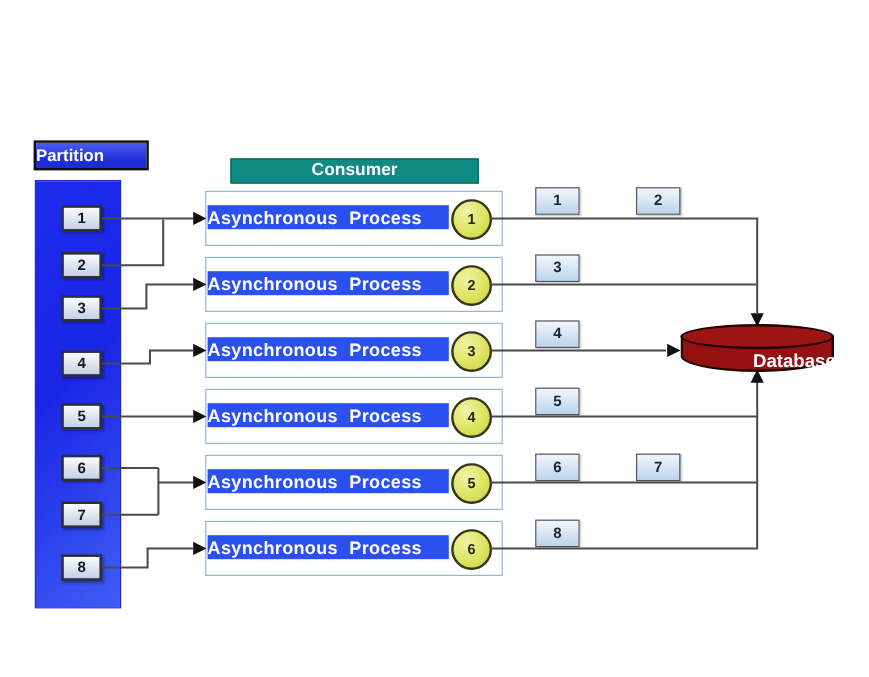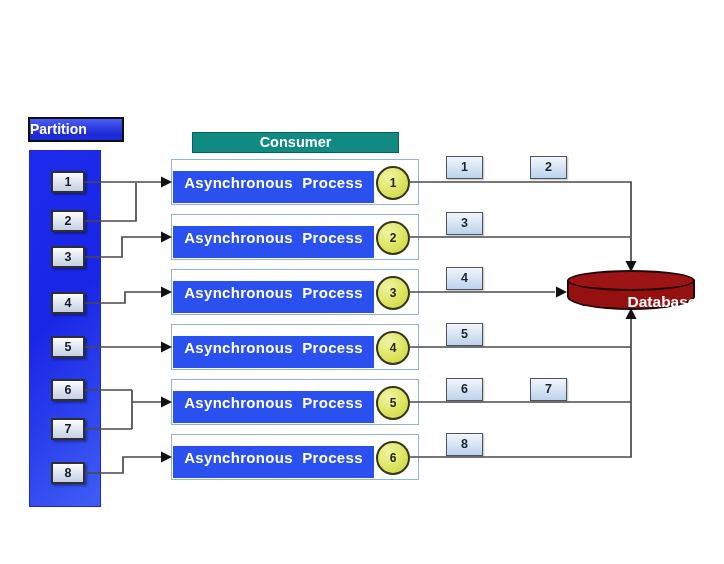--- a/index.html
+++ b/index.html
@@ -21,23 +21,23 @@
          background:linear-gradient(180deg,#fbfcfe 0%,#c4d0e2 100%);
          border:2px solid #2f2f2f;box-shadow:1.5px 1.5px 2px rgba(0,0,0,.35);
          color:#15172a;font-size:12.5px;font-weight:700;text-align:center;line-height:18px;}
 
   
   .consumer-header{position:absolute;left:192px;top:132px;width:207px;height:21px;
          background:#108a82;border:1px solid #0b625c;box-sizing:border-box;
          color:#ffffff;font-size:14.5px;font-weight:600;text-align:center;line-height:19px;}
   .proc{position:absolute;left:171px;width:248px;height:46px;box-sizing:border-box;
          background:#ffffff;border:1.5px solid #8fb4dd;}
-  .proc-bar{position:absolute;left:1px;top:11px;width:201px;height:32px;
+  .proc-bar{position:absolute;left:1px;top:11px;width:201px;height:20px;
          background:#2b50f0;color:#ffffff;font-size:15px;font-weight:600;
-         text-align:center;line-height:24px;letter-spacing:0.3px;word-spacing:5px;}
+         text-align:left;line-height:24px;letter-spacing:0.3px;word-spacing:5px;}
   .pnum{position:absolute;left:204px;top:6px;width:34px;height:34px;box-sizing:border-box;
          border-radius:50%;border:2px solid #35351c;
          background:radial-gradient(circle at 35% 30%,#f0f4a6 0%,#dde45f 55%,#c6d23e 100%);
          color:#26260f;font-size:12px;font-weight:700;text-align:center;line-height:30px;}
 
   
   .obox{position:absolute;width:37px;height:23px;box-sizing:border-box;
          background:linear-gradient(180deg,#f2f6fb 0%,#bdd3ec 100%);
          border:1.5px solid #4d545e;box-shadow:1px 1px 1.5px rgba(0,0,0,.25);
          color:#1c2430;font-size:12.5px;font-weight:700;text-align:center;line-height:20px;}

